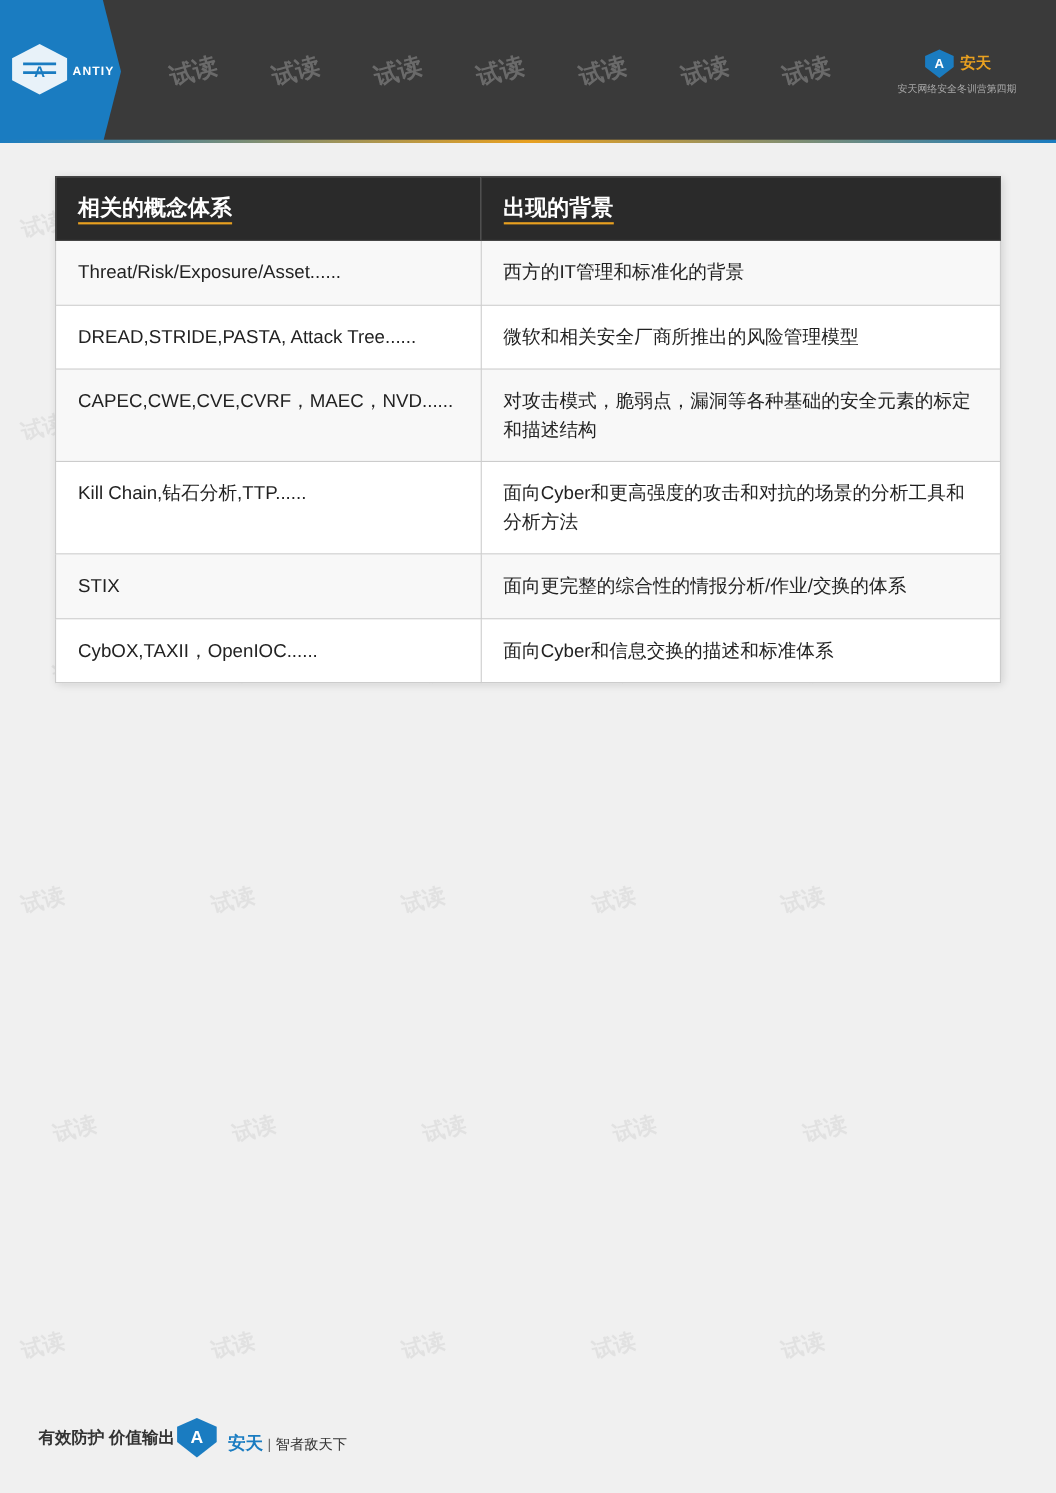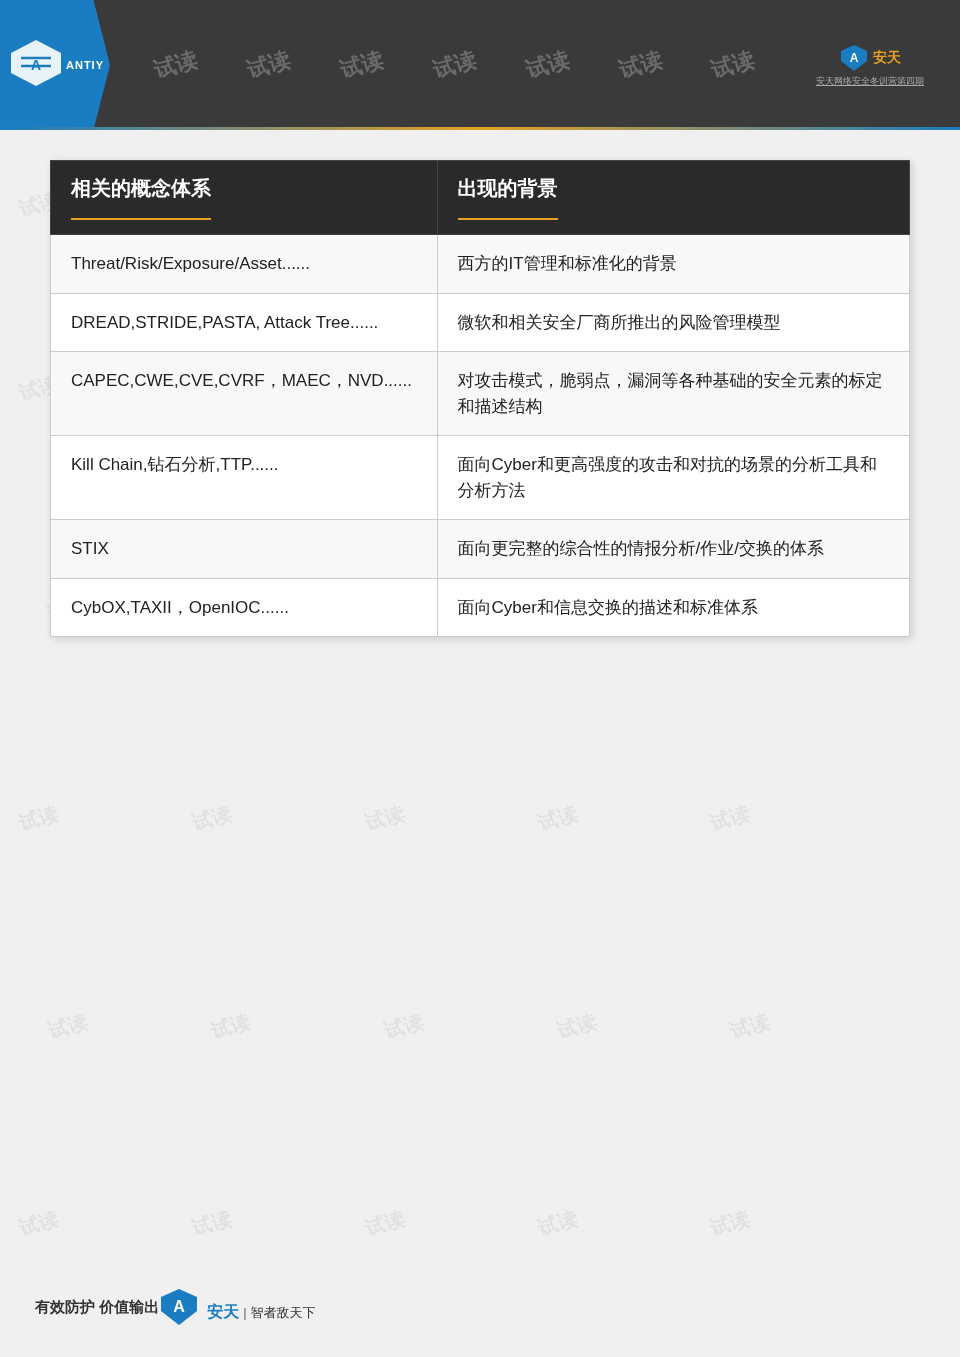--- a/index.html
+++ b/index.html
@@ -88,21 +88,20 @@
       color: #e8a020;
       font-size: 14px;
       font-weight: bold;
     }
 
     .company-subtitle {
       color: #aaaaaa;
       font-size: 9px;
       margin-top: 2px;
       text-align: left;
-      text-decoration: underline;
     }
 
     
     .body-watermarks {
       position: absolute;
       top: 130px;
       left: 0;
       width: 100%;
       height: calc(100% - 130px);
       pointer-events: none;
@@ -142,21 +141,21 @@
       padding: 14px 20px;
       font-size: 20px;
       font-weight: bold;
       text-align: left;
       border: 1px solid #444;
     }
 
     .concept-table th .th-underline {
       border-bottom: 2px solid #e8a020;
       display: inline-block;
-      padding-bottom: 16px;
+      padding-bottom: 0;
     }
 
     .concept-table td {
       padding: 16px 20px;
       border: 1px solid #cccccc;
       vertical-align: top;
       font-size: 17px;
       line-height: 1.5;
       margin-top: 33px;
     }

